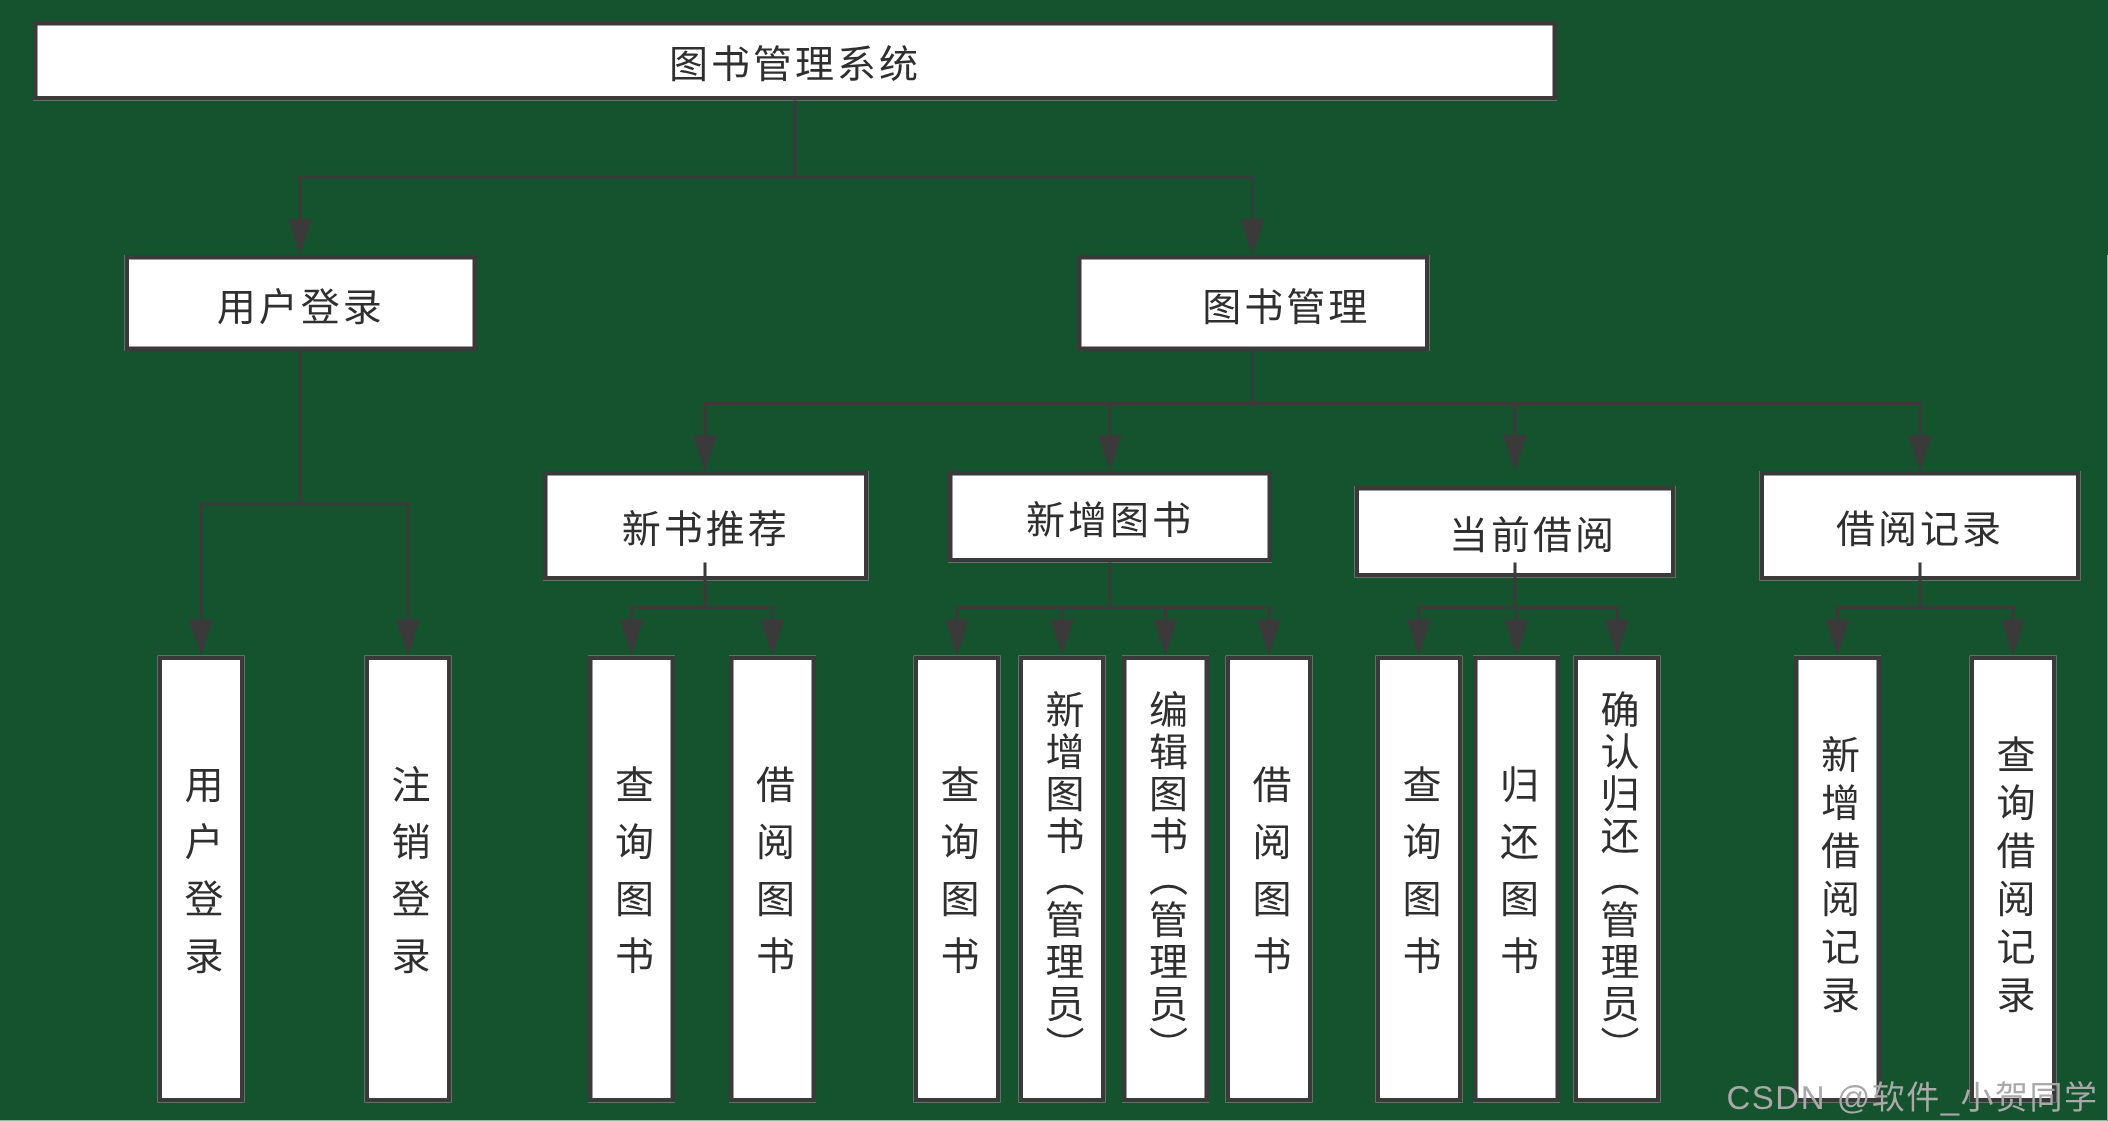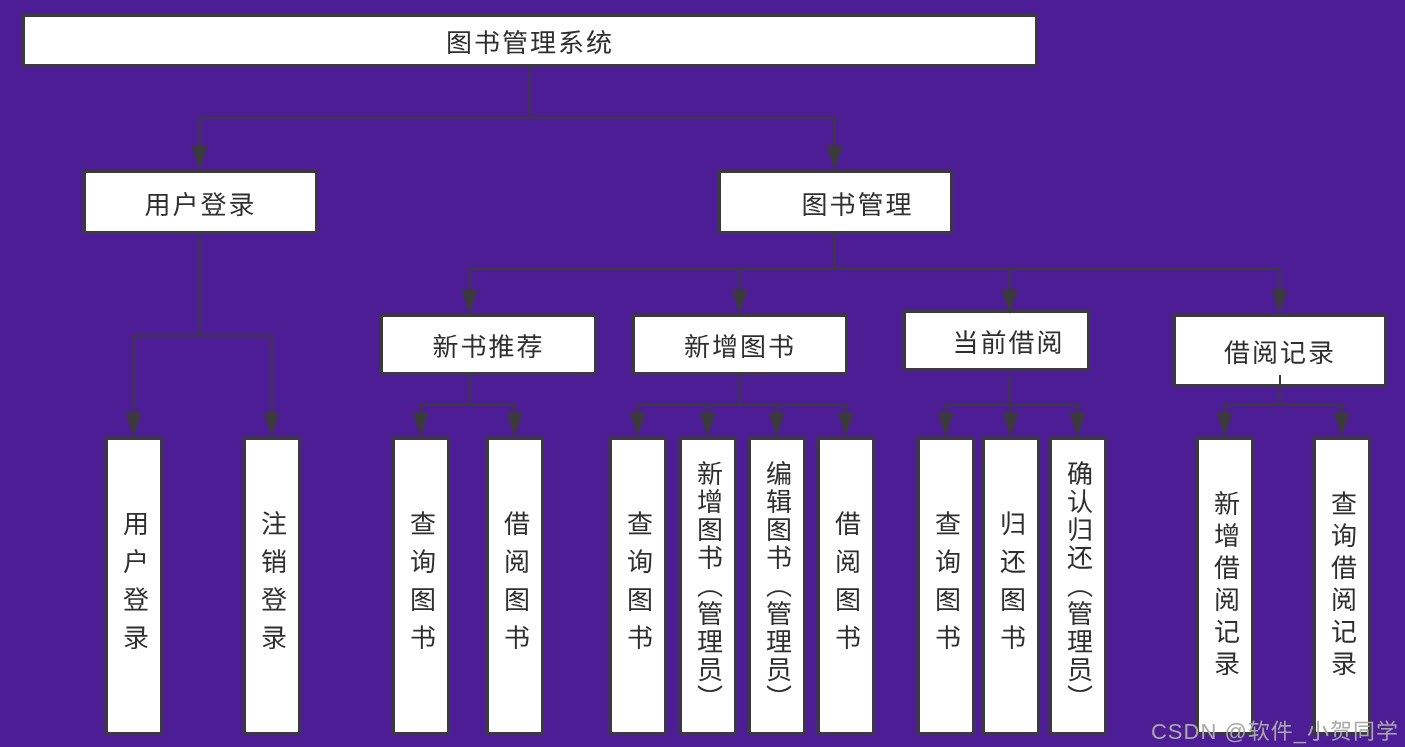--- a/index.html
+++ b/index.html
@@ -1,38 +1,38 @@
 <!DOCTYPE html>
 <html lang="zh-CN"><head>
 <meta charset="utf-8">
 <title>图书管理系统结构图</title>
 <style>
   html,body{margin:0;padding:0;background:#ffffff;}
   .canvas{
-    position:relative;width:1405px;height:747px;background:#4c1d95;
+    position:relative;width:1405px;height:747px;background:#14532d;
     font-family:"Liberation Sans","DejaVu Sans",sans-serif;
     color:#2f2f2f;overflow:hidden;
   }
   
   .node{
     position:absolute;box-sizing:border-box;
     border:3px solid #3a3a3a;background:#ffffff;
     display:flex;align-items:center;justify-content:center;
     font-size:26px;color:#2f2f2f;letter-spacing:2px;
   }
   .leaf{
     writing-mode:vertical-rl;text-orientation:mixed;
     font-size:26px;
   }
   #box-root   {left:22px;  top:14px;  width:1016px;height:53px;}
   #box-login  {left:83px;  top:170px; width:235px; height:64px;}
   #box-mgmt   {left:718px; top:170px; width:235px; height:64px;padding-left:44px;}
-  #box-new    {left:380px; top:314px; width:217px; height:61px;}
+  #box-new    {left:362px; top:314px; width:217px; height:73px;}
   #box-borrow {left:632px; top:314px; width:216px; height:61px;}
-  #box-current{left:903px; top:310px; width:187px; height:61px;padding-left:24px;}
+  #box-current{left:903px; top:324px; width:214px; height:61px;padding-left:24px;}
   #box-records{left:1173px;top:314px; width:214px; height:73px;}
 
   .leaf{top:437px;width:58px;height:298px;}
   #leaf-login-0  {left:105px;}
   #leaf-login-1  {left:243px;}
   #leaf-new-0    {left:392px;}
   #leaf-new-1    {left:486px;}
   #leaf-bor-0    {left:609px;}
   #leaf-bor-1    {left:679px;}
   #leaf-bor-2    {left:748px;}

